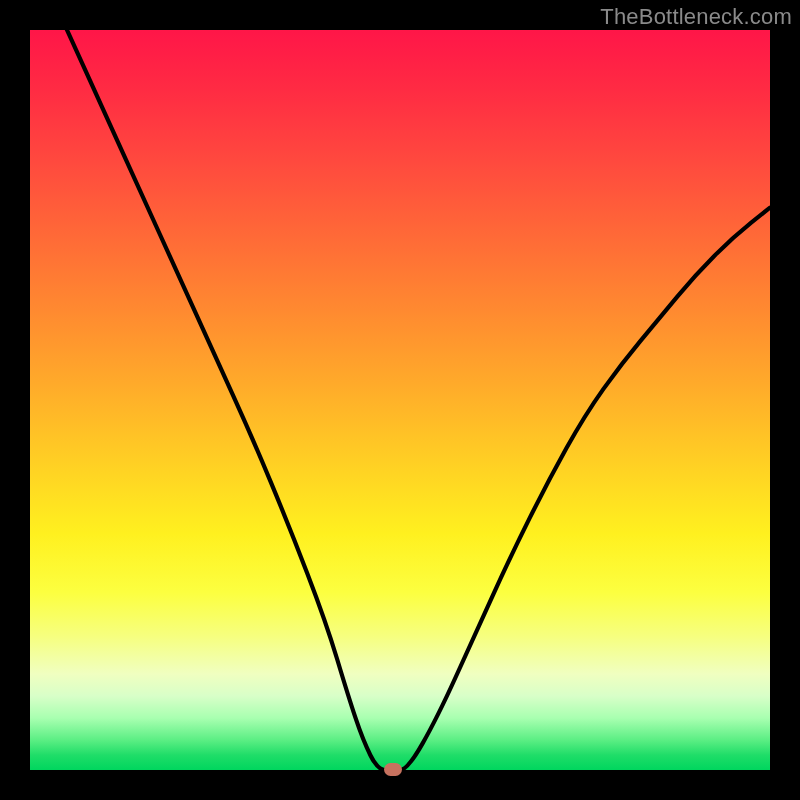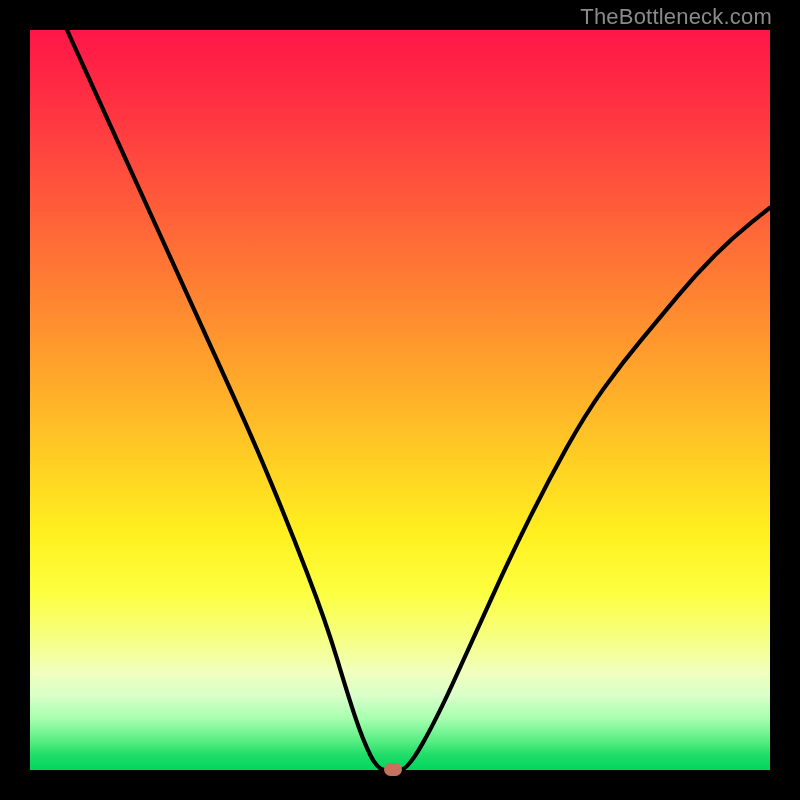--- a/index.html
+++ b/index.html
@@ -41,21 +41,21 @@
       #d8ffc8 90%,
       #a8ffb0 93%,
       #5aee83 96%,
       #1fdd68 98%,
       #00d65e 100%
     );
   }
   .watermark {
     position: absolute;
     top: 4px;
-    right: 28px;
+    right: 8px;
     color: #8a8a8a;
     font-size: 22px;
     font-weight: 500;
     letter-spacing: 0.2px;
     user-select: none;
   }
   svg.curve {
     position: absolute;
     top: 0;
     left: 0;

